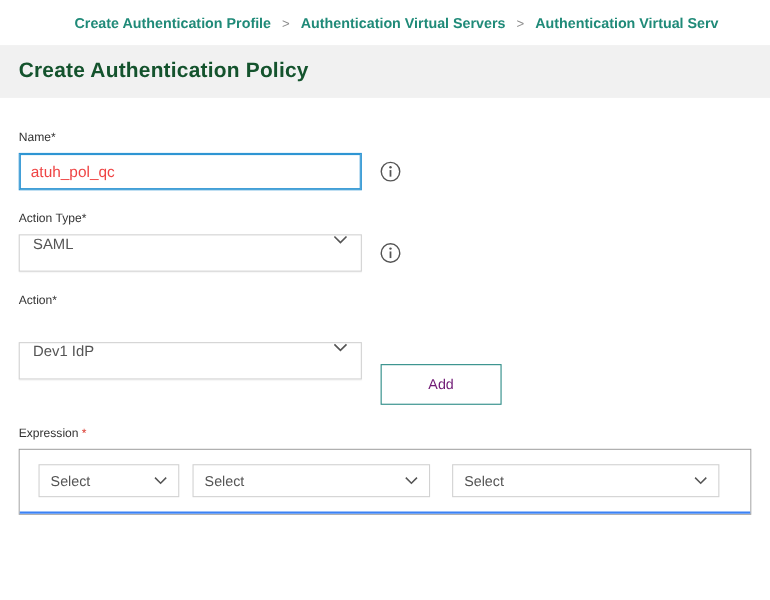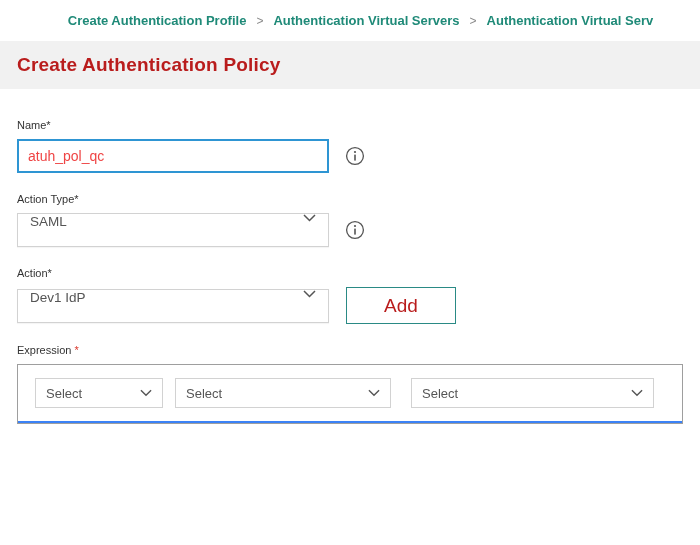--- a/index.html
+++ b/index.html
@@ -25,21 +25,21 @@
   .crumb-sep { color:#8a8a8a; font-weight:normal; margin:0 10px; font-size:12px; }
 
   
   .header {
     margin-top:13px;
     background:#f1f1f1;
     height:48px;
     display:flex; align-items:center;
     padding-left:17px;
   }
-  .header h1 { margin:0; font-size:19px; font-weight:bold; color:#b91c1c; letter-spacing:0.2px; }
+  .header h1 { margin:0; font-size:19px; font-weight:bold; color:#14532d; letter-spacing:0.2px; }
 
   
   .form { padding:30px 17px 0 17px; }
   .field { margin-bottom:20px; }
   .label { font-size:11px; color:#333; margin-bottom:8px; }
   .label .req { color:#333; }
   .label .req-red { color:#d9352a; margin-left:3px; }
 
   .row { display:flex; align-items:center; }
 
@@ -68,24 +68,25 @@
   .info {
     width:20px; height:20px; margin-left:16px;
     display:inline-flex; align-items:center; justify-content:center;
     cursor:pointer; flex:0 0 auto;
   }
 
   .btn {
     width:110px; height:37px;
     background:#fff;
     border:1px solid #2a8a85;
-    color:#b91c1c;
-    font-size:19px;
+    color:#701a75;
+    font-size:13px;
     font-family:"Liberation Sans", sans-serif;
     cursor:pointer;
+    margin-top:44px;
   }
   .btn + .btn { margin-left:13px; }
   .action-buttons { margin-left:17px; display:flex; }
 
   
   .expr-box {
     border:1px solid #9e9e9e;
     width:666px;
   }
   .expr-toolbar {

